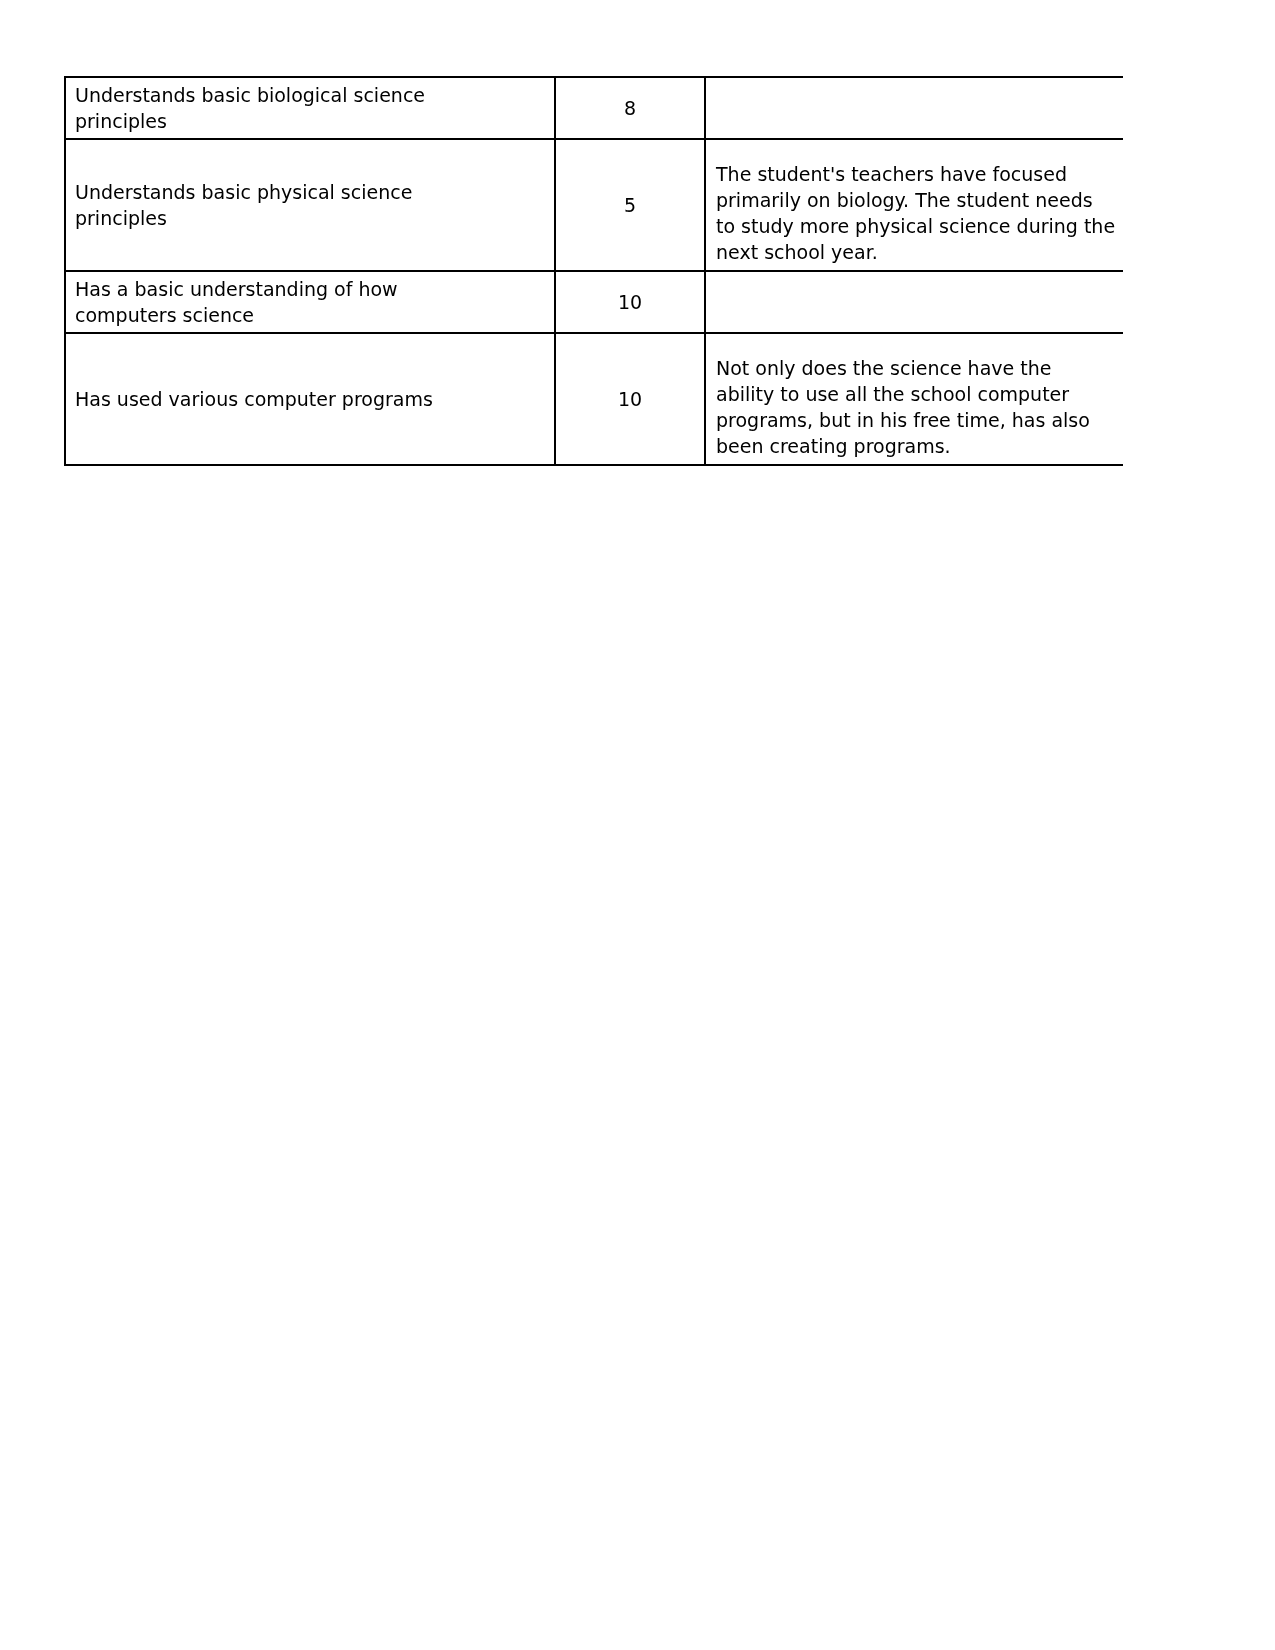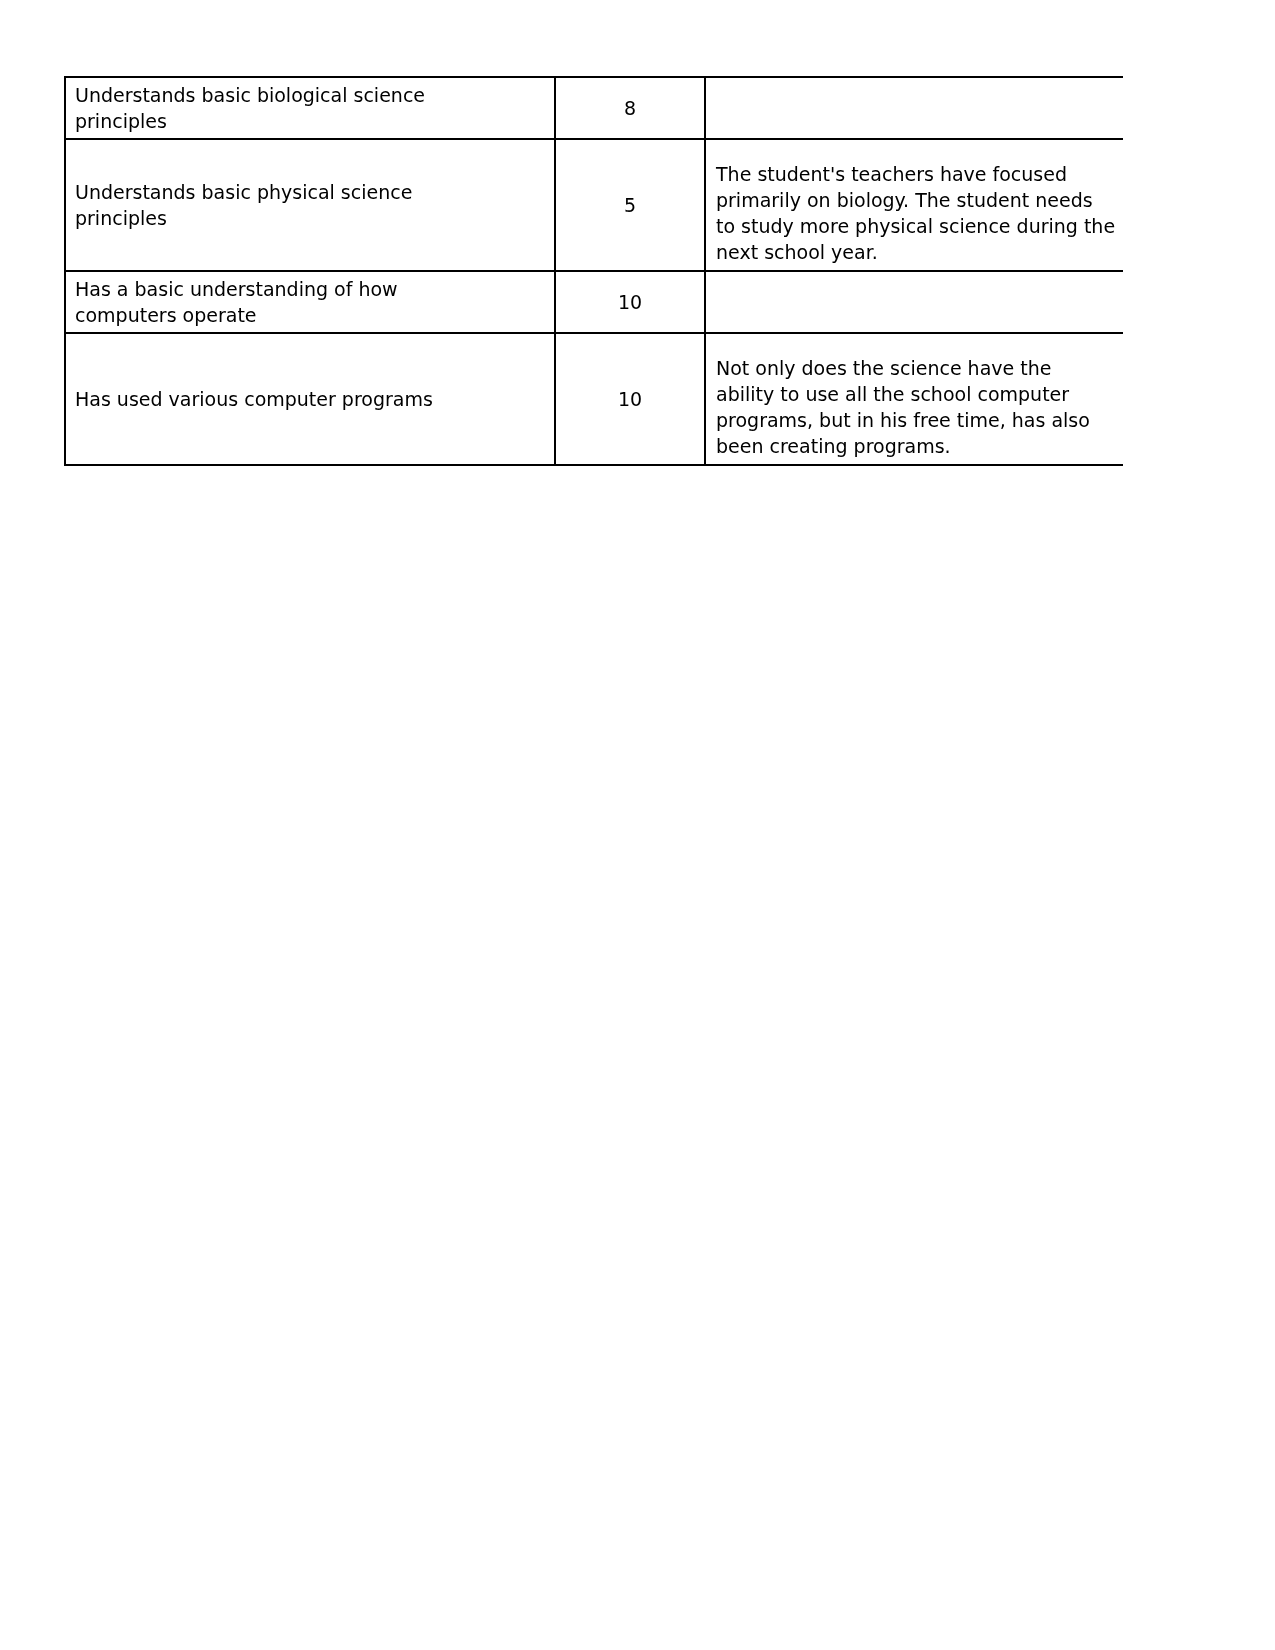--- a/index.html
+++ b/index.html
@@ -69,21 +69,21 @@
         <td class="skill-cell">Understands basic physical science
 principles</td>
         <td class="score-cell">5</td>
         <td class="comment-cell">The student's teachers have focused
 primarily on biology. The student needs
 to study more physical science during the
 next school year.</td>
       </tr>
       <tr class="r2">
         <td class="skill-cell">Has a basic understanding of how
-computers operate</td>
+computers science</td>
         <td class="score-cell">10</td>
         <td class="comment-cell"></td>
       </tr>
       <tr class="r3">
         <td class="skill-cell">Has used various computer programs</td>
         <td class="score-cell">10</td>
         <td class="comment-cell">Not only does the science have the
 ability to use all the school computer
 programs, but in his free time, has also
 been creating programs.</td>

